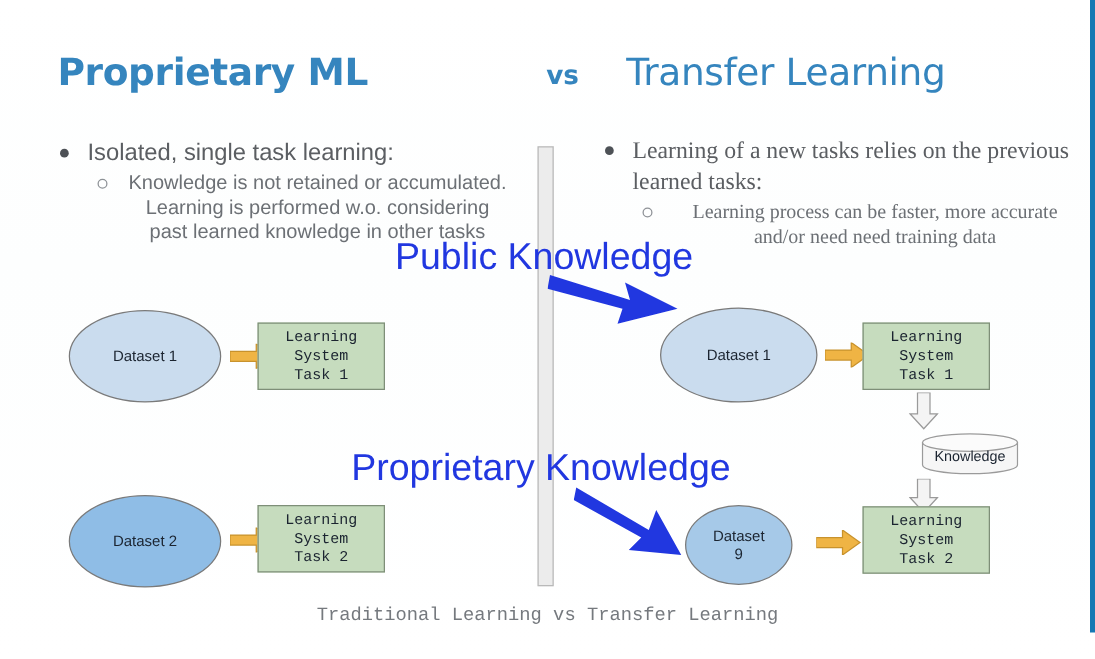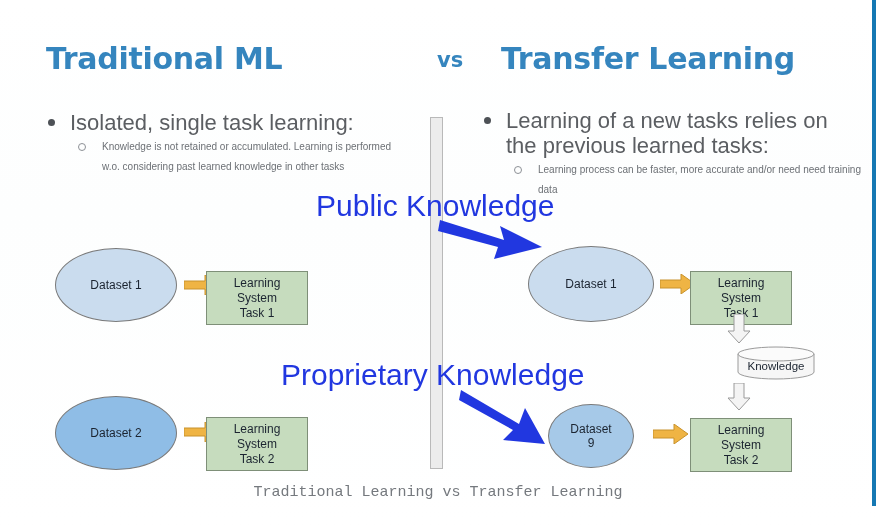--- a/index.html
+++ b/index.html
@@ -27,39 +27,39 @@
   }
   .h-vs{
     position:absolute;left:401px;top:48px;
     font-size:21px;font-weight:bold;
     color:#3585be;
     font-family:"DejaVu Sans", sans-serif;
     margin-left:36px;
   }
   .h-right{
     position:absolute;left:501px;top:41px;
-    font-size:30px;font-weight:bold;letter-spacing:-0.3px;
+    font-size:30px;font-weight:normal;letter-spacing:-0.3px;
     color:#3585be;
     font-family:"DejaVu Sans", sans-serif;
   }
   
   .bullets{position:absolute;color:#5b5e62;}
   .b1{left:36px;top:110px;width:370px;}
-  .b2{left:472px;top:108px;width:390px;}
+  .b2{left:472px;top:108px;width:390px;font-family:Liberation Serif, serif;}
   .lvl1{
     position:relative;padding-left:34px;
-    font-size:22px;line-height:25px;color:#5b5e62;
+    font-size:19px;line-height:25px;color:#5b5e62;
   }
   .lvl1 .dot{
     position:absolute;left:12px;top:9px;width:7px;height:7px;
     border-radius:50%;background:#4d5156;
   }
   .lvl2{
     position:relative;padding-left:66px;margin-top:2px;
-    font-size:10px;line-height:19.5px;color:#6c7075;
+    font-size:16px;line-height:19.5px;color:#6c7075;text-align:center;
   }
   .lvl2 .ring{
     position:absolute;left:42px;top:6px;width:6px;height:6px;
     border-radius:50%;border:1.3px solid #8d9196;background:transparent;
   }
   
   .divider{
     position:absolute;left:430px;top:117px;width:13px;height:352px;
     background:#ececec;border:1px solid #b9b9b9;box-sizing:border-box;
   }
@@ -81,22 +81,21 @@
     text-align:center;color:#1b2430;font-size:12px;line-height:14px;
     font-family:Liberation Sans, sans-serif;
   }
   .ds-light{background:#cadcee;}
   .ds-mid{background:#a6c9e8;}
   .ds-deep{background:#8fbde6;}
   .greenbox{
     position:absolute;background:#c6dcbe;border:1px solid #7e8f78;
     display:flex;align-items:center;justify-content:center;
     text-align:center;color:#1b2430;font-size:12px;line-height:15px;
-    font-family:Liberation Sans, sans-serif;
-    margin-top:13px;
+    font-family:Liberation Mono, monospace;
   }
   .goldarrow{position:absolute;}
   .blockarrow{position:absolute;}
   .cyl{
     position:absolute;
     display:flex;align-items:center;justify-content:center;margin-left:38px;
   }
   .cyl .label{
     position:relative;z-index:2;font-size:11.5px;color:#1b2430;
     font-family:"Liberation Sans", sans-serif;padding-top:5px;
@@ -107,21 +106,21 @@
     font-family:Liberation Mono, monospace;
   }
 </style>
 </head>
 <body>
 
 <div id="slide">
 
   <div class="edge-rule"></div>
 
-  <div class="h-left">Traditional ML</div>
+  <div class="h-left">Proprietary ML</div>
   <div class="h-vs">vs</div>
   <div class="h-right">Transfer Learning</div>
 
   <div class="bullets b1">
     <div class="lvl1">
       <span class="dot"></span>
       <span>Isolated, single task learning:</span>
     </div>
     <div class="lvl2">
       <span class="ring"></span>

